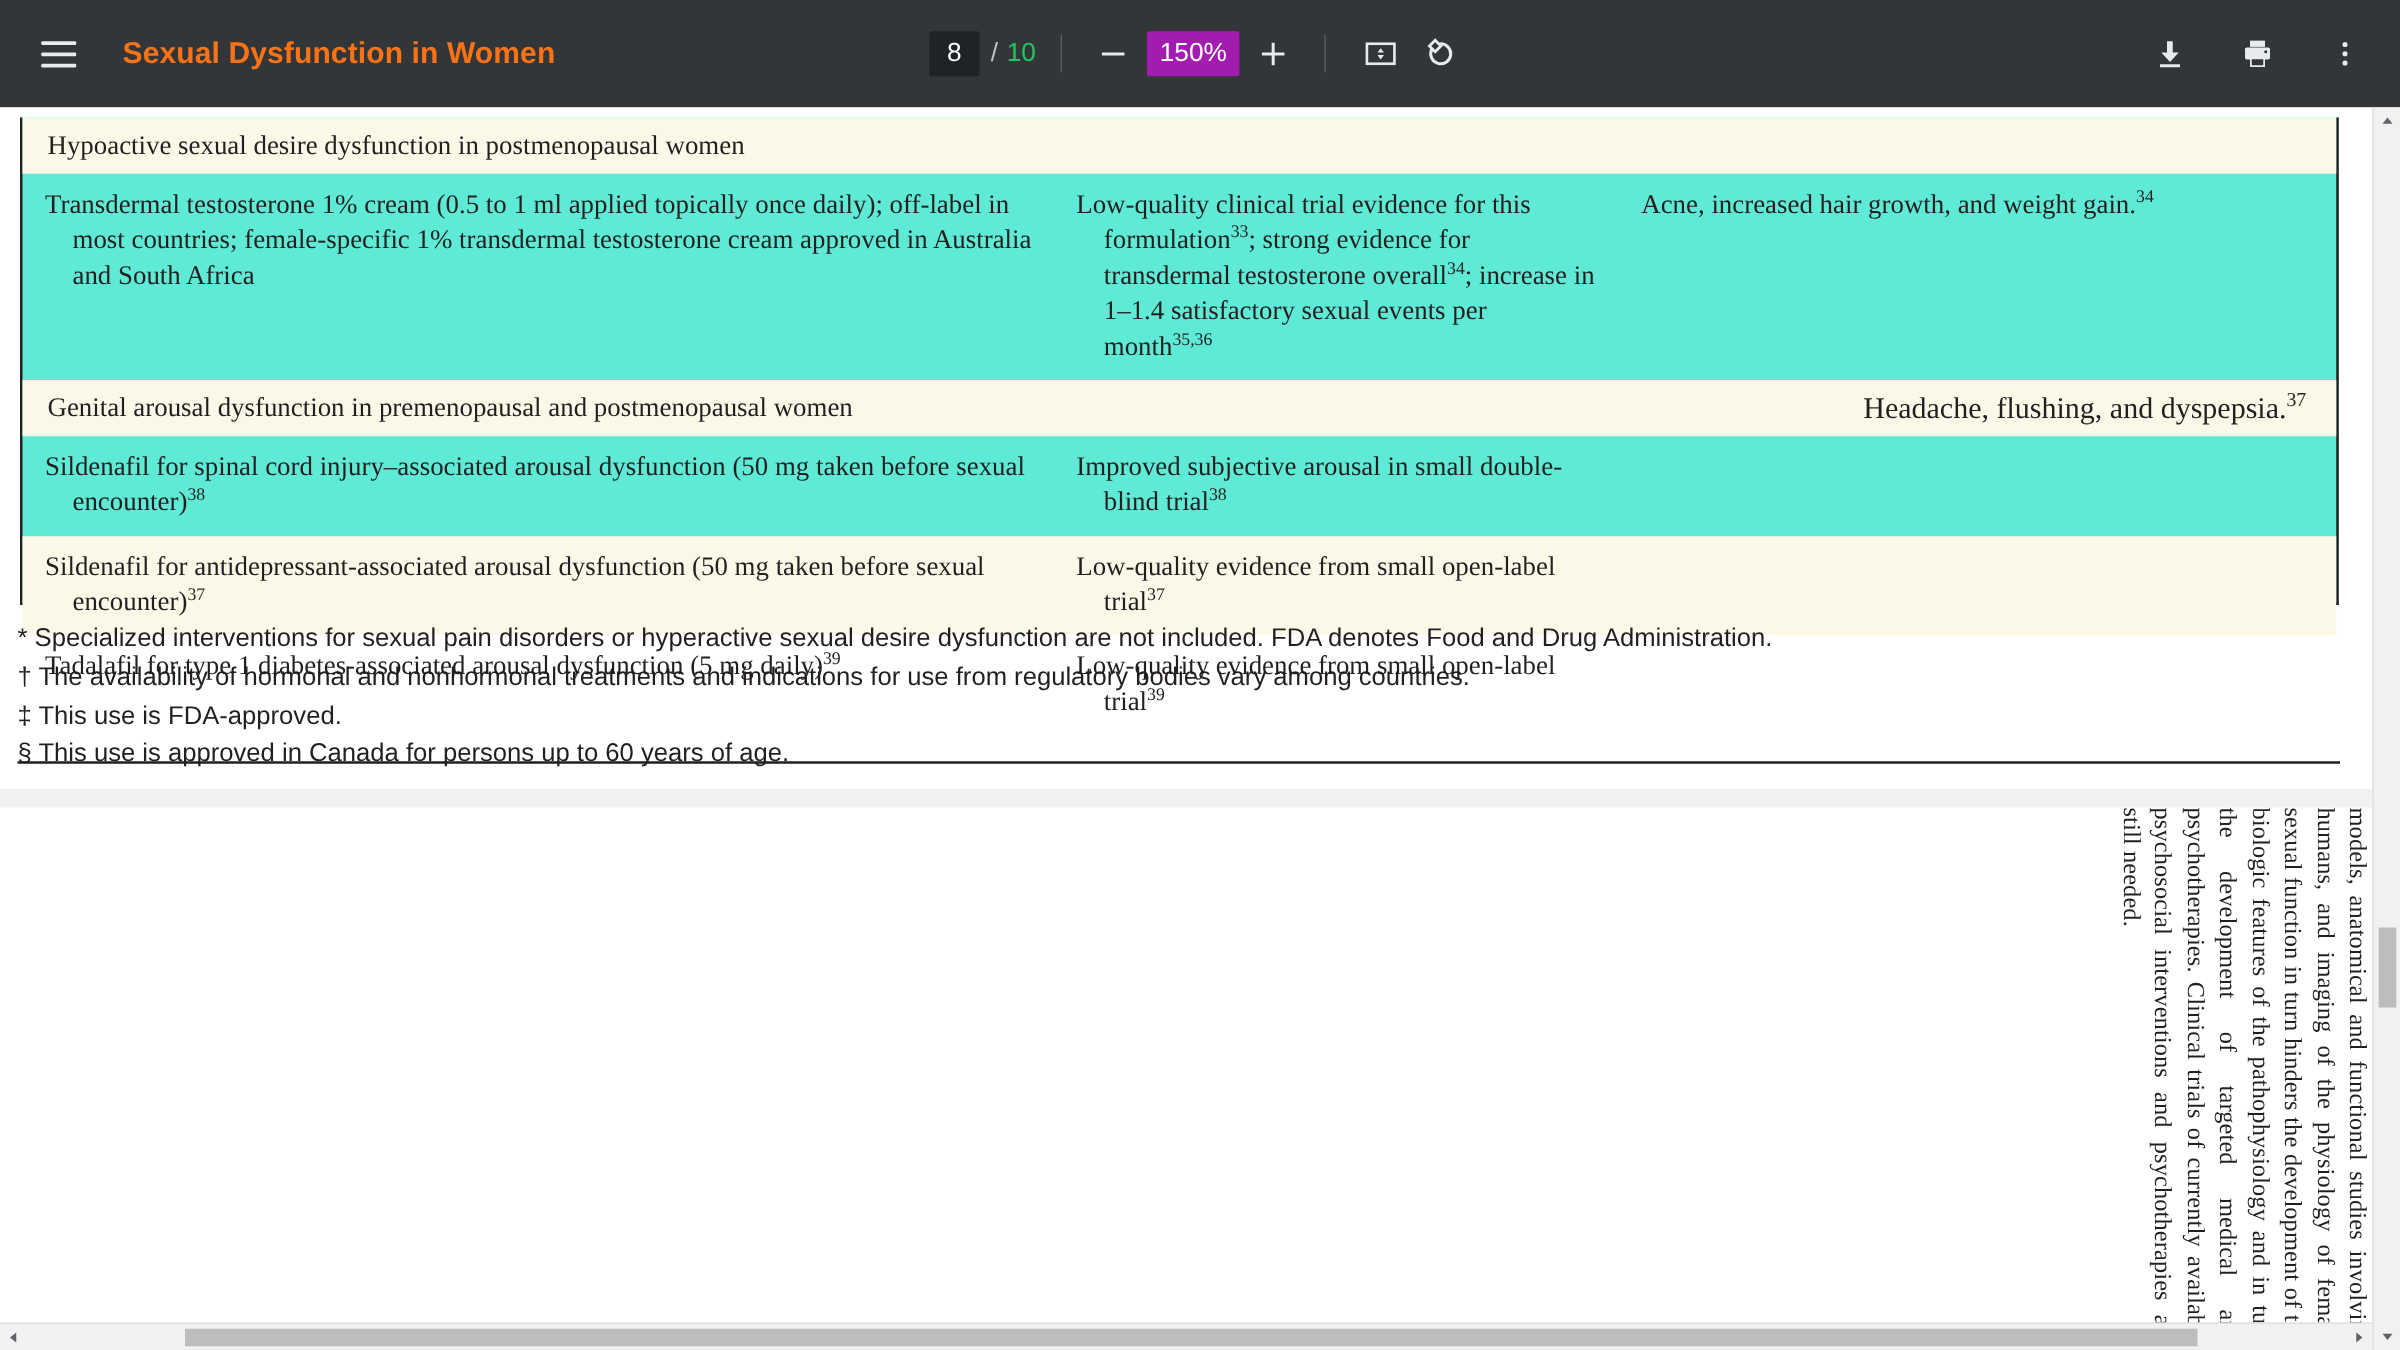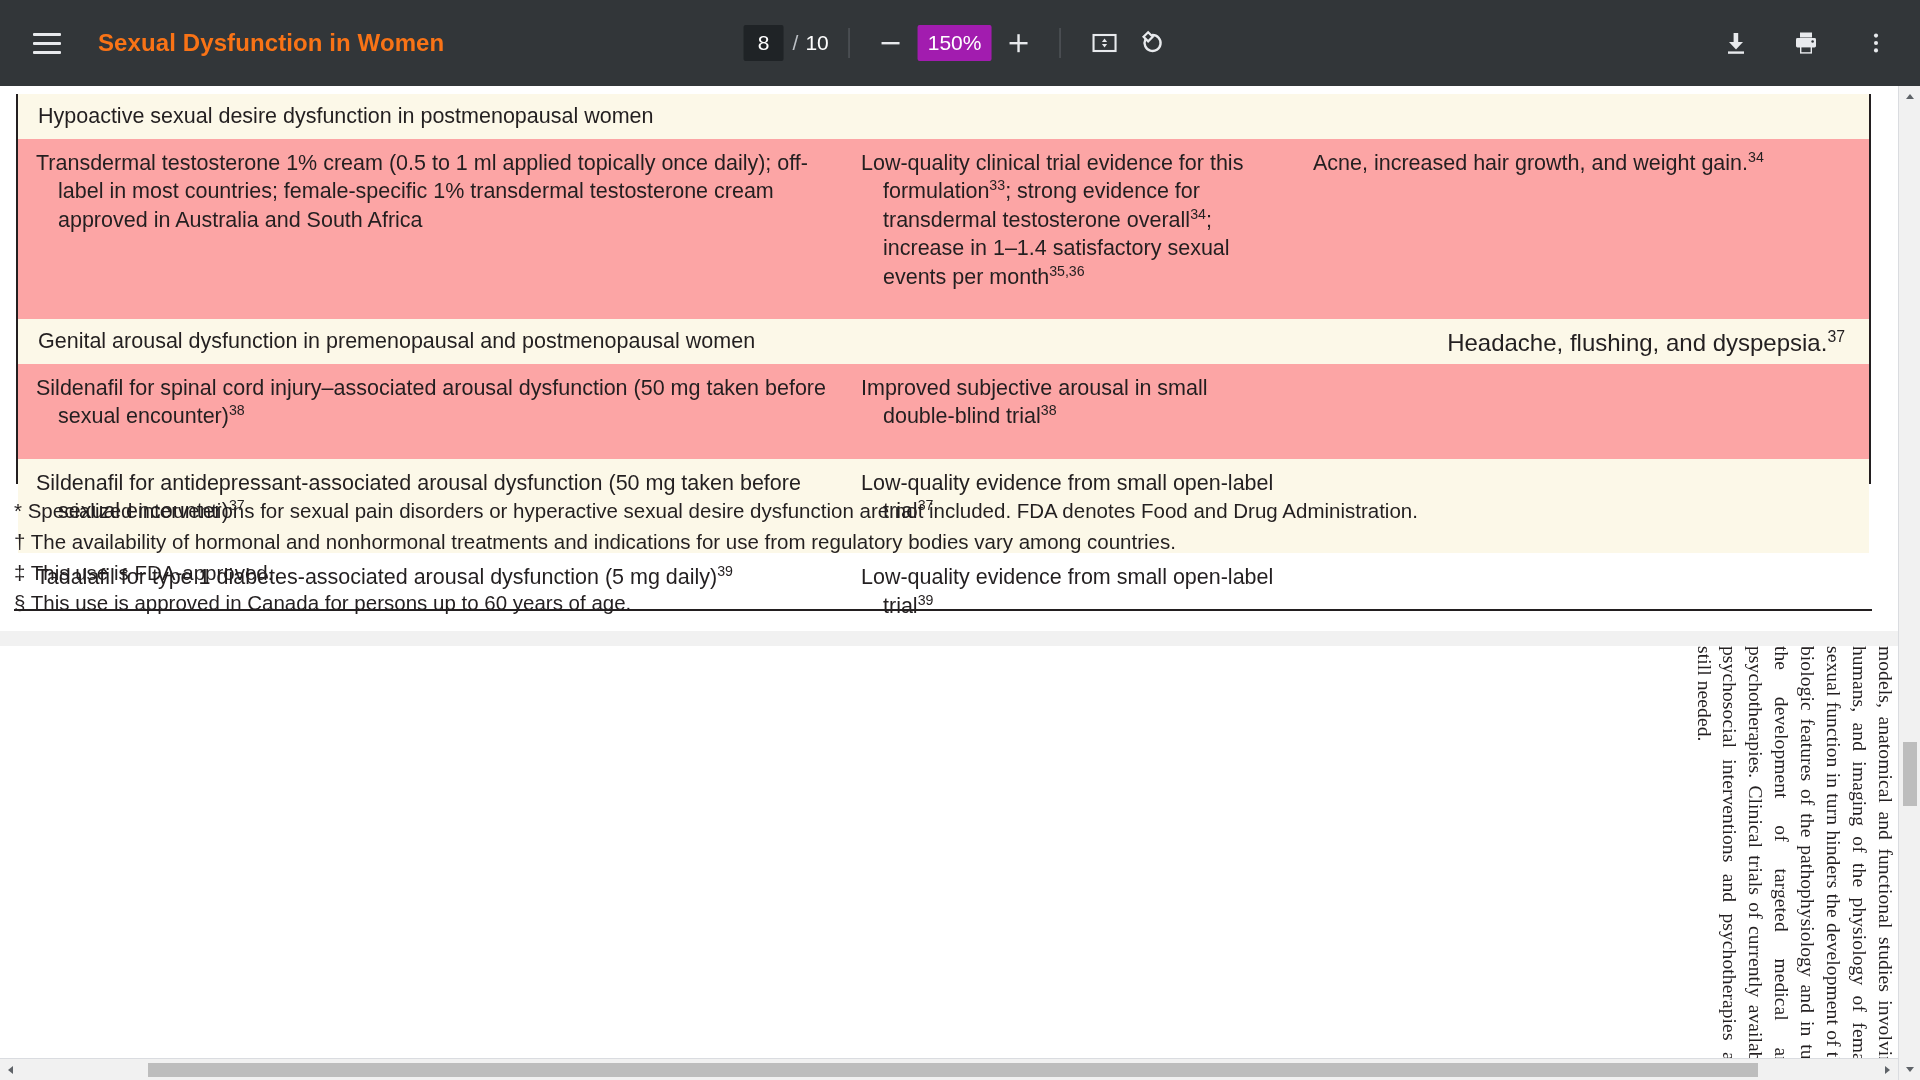--- a/index.html
+++ b/index.html
@@ -43,21 +43,21 @@
     background: #1f2326;
     color: #ffffff;
     font-size: 21px;
     width: 40px; height: 36px;
     display:flex; align-items:center; justify-content:center;
     border: none; outline: none; text-align: center;
     border-radius: 2px;
     font-family: "Liberation Sans", sans-serif;
   }
   .pagesep { font-size: 21px; color: #bdc1c6; margin-left: 9px; }
-  .pagecount { font-size: 21px; color: #ffffff; margin-left: 7px; }
+  .pagecount { font-size: 21px; color: #22c55e; margin-left: 7px; }
   .vdiv { width: 1px; height: 30px; background: #5f6368; margin: 0 20px; }
 
   .zoombtn {
     width: 42px; height: 42px; display:flex; align-items:center; justify-content:center;
     cursor: pointer; border-radius: 50%;
   }
   .zoombtn svg { display:block; }
   #zoomlevel {
     background: #a21caf; color: #ffffff; font-size: 21px;
     height: 36px; min-width: 72px; padding: 0 10px;
@@ -83,31 +83,31 @@
     width: 1898px; height: 545px;
     background: #ffffff;
     overflow: hidden;
   }
   #tablebox {
     position: absolute; left: 16px; top: 8px;
     width: 1855px; height: 390px;
     border-left: 2px solid #231f20;
     border-right: 2px solid #231f20;
     border-bottom: 2px solid #231f20;
-    background: #fca5a5;
-    font-family: Liberation Sans, sans-serif;
+    background: #5eead4;
+    font-family: Liberation Serif, serif;
   }
   .trow { display: flex; position: relative; }
   .trow.shade { background: #fcf8e8; }
   .hdrrow { padding: 10px 0 10px 20px; font-size: 21.5px; color: #231f20; }
   .hdrrow .hdrtext { display:inline-block; }
   .hdrrow .rightnote { position: absolute; right: 24px; top: 10px; font-size: 24px; }
 
   .c1 { width: 845px; padding: 10px 14px 12px 40px; font-size: 21.5px; line-height: 1.32; color: #231f20; text-indent: -22px; }
-  .c2 { width: 430px; padding: 10px 14px 28px 20px; font-size: 21.5px; line-height: 1.32; color: #231f20; text-indent: -22px; }
+  .c2 { width: 430px; padding: 10px 14px 13px 20px; font-size: 21.5px; line-height: 1.32; color: #231f20; text-indent: -22px; }
   .c3 { flex: 1; padding: 10px 20px 12px 20px; font-size: 21.5px; line-height: 1.32; color: #231f20; }
   sup { font-size: 0.66em; vertical-align: super; line-height: 0; }
 
   #footnotes {
     position: absolute; left: 14px; top: 410px; width: 1860px;
     font-size: 20.5px; line-height: 1.5; color: #231f20;
   }
   #footnotes div { white-space: nowrap; }
   #rule {
     position: absolute; left: 14px; top: 523px; width: 1858px; height: 2px; background: #231f20;

